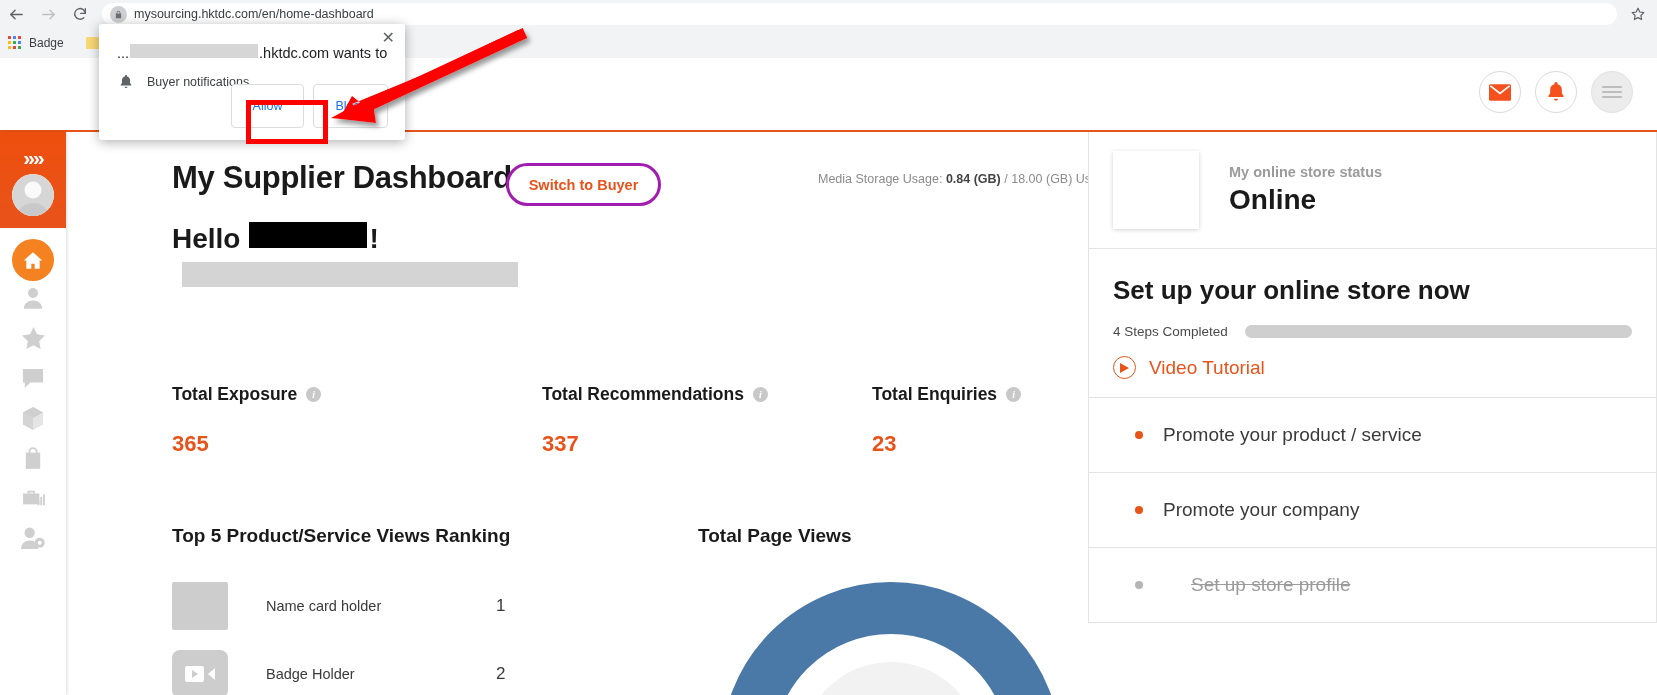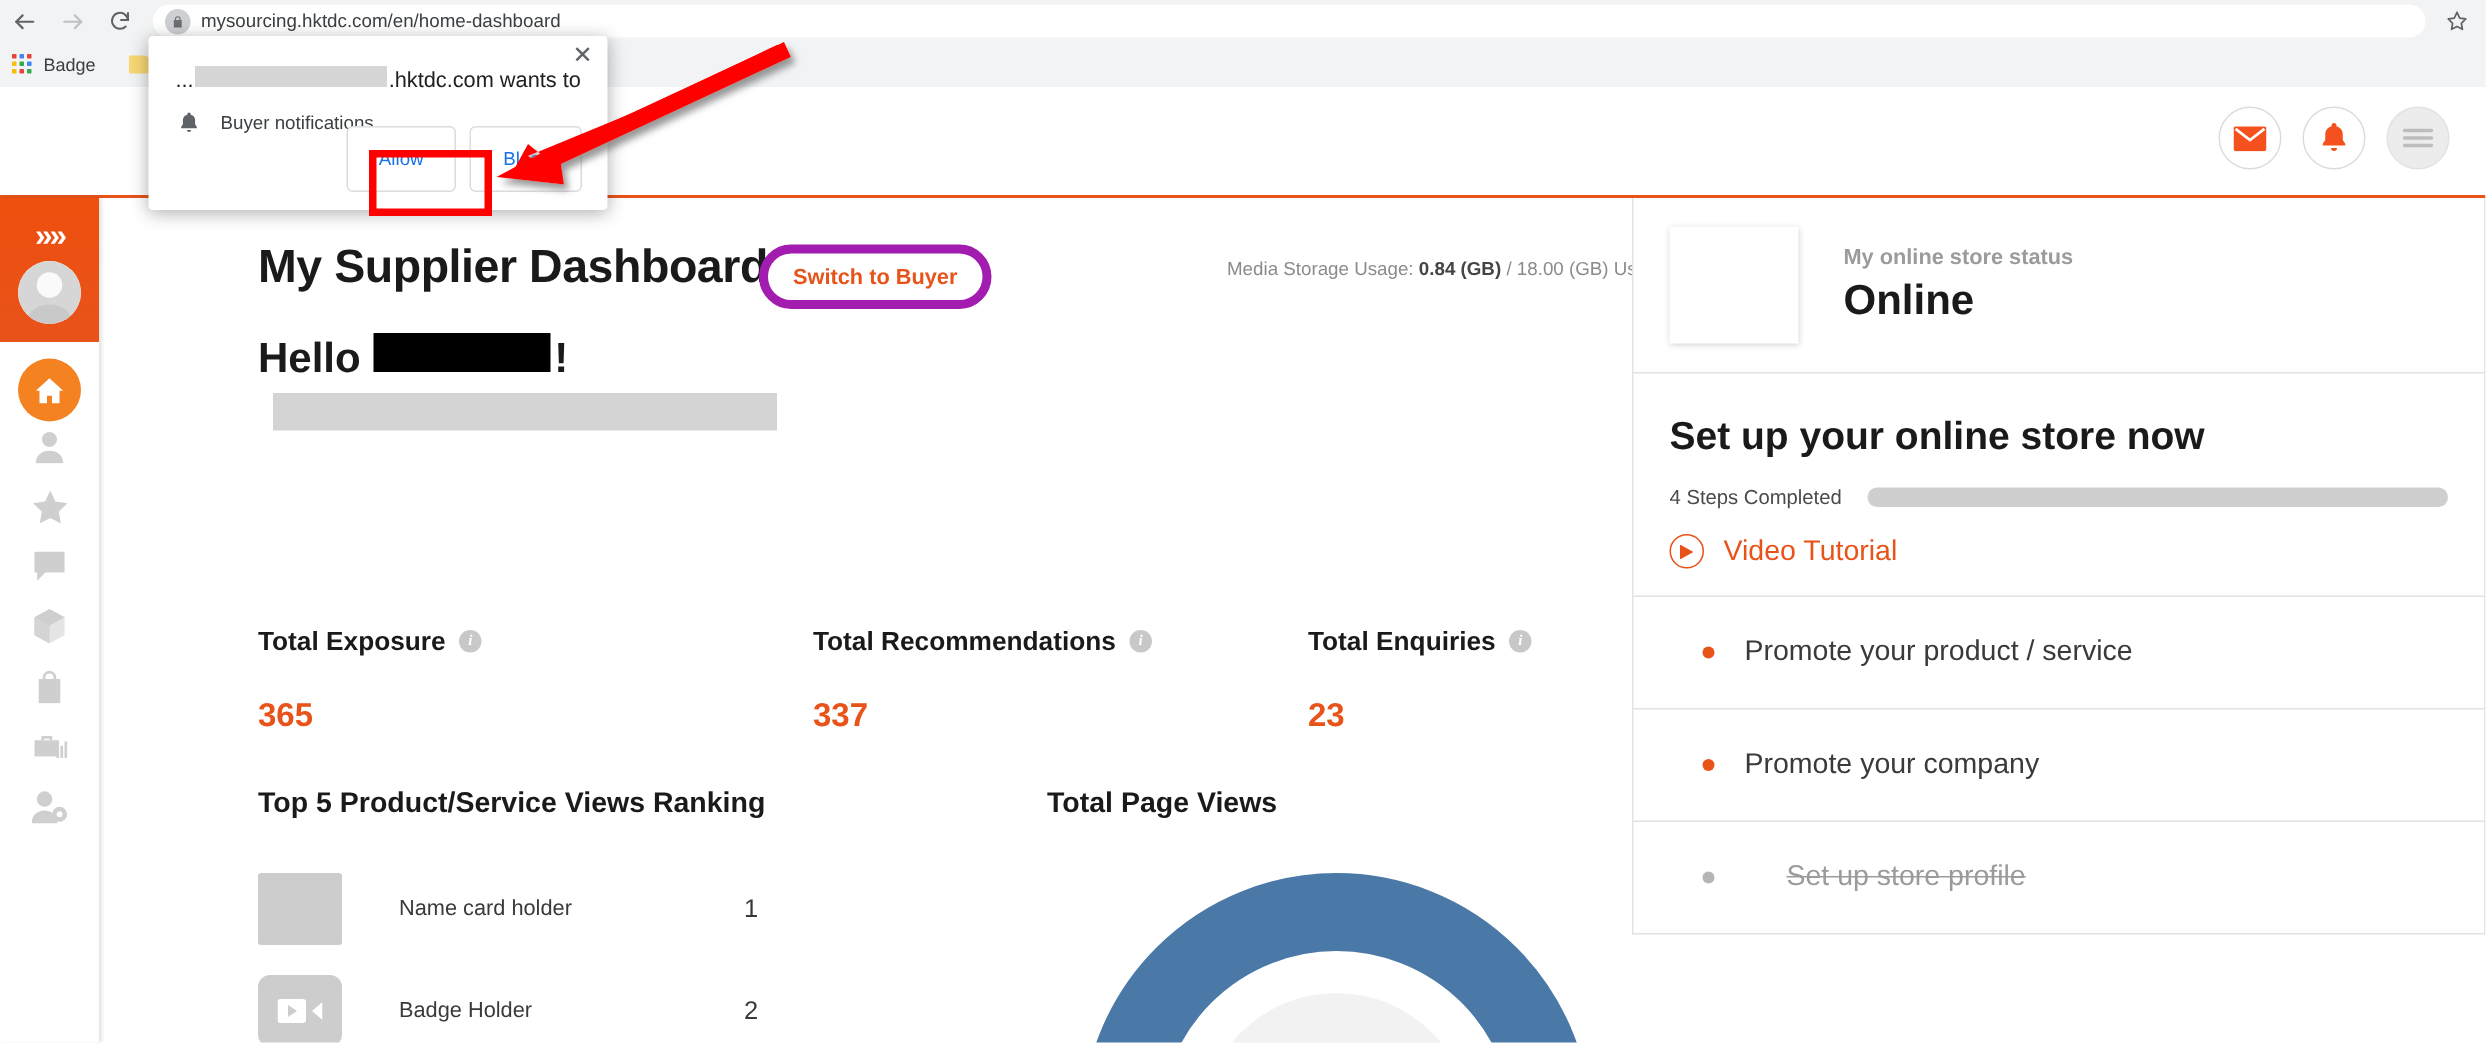--- a/index.html
+++ b/index.html
@@ -66,39 +66,39 @@
     justify-content:center; margin-bottom:0; }
   .rail-home { width:42px; height:42px; border-radius:50%; background:#f58220;
     display:flex; align-items:center; justify-content:center; }
 
   
   #main { position:absolute; left:66px; top:74px; width:1022px; height:563px;
     background:#fff; }
   #dash-title { position:absolute; left:106px; top:28px; font-size:31px;
     font-weight:700; color:#1a1a1a; letter-spacing:-.3px; }
   #switch-buyer { position:absolute; left:440px; top:31px; width:155px;
-    height:43px; border:6px solid #a21caf; border-radius:22px; color:#e8531a;
+    height:43px; border:3px solid #a21caf; border-radius:22px; color:#e8531a;
     font-size:14.5px; font-weight:700; display:flex; align-items:center;
     justify-content:center; background:#fff; cursor:pointer; }
   #storage-usage { position:absolute; left:752px; top:40px; font-size:12.5px;
     color:#8b8b8b; white-space:nowrap; }
   #storage-usage b { color:#444; }
 
   #hello-row { position:absolute; left:106px; top:90px; display:flex;
     align-items:baseline; font-size:28px; font-weight:700; color:#1a1a1a; }
   #hello-redact { display:inline-block; width:118px; height:26px;
     background:#000; margin:0 2px 0 9px; }
   #perf-row { position:absolute; left:106px; top:130px; display:flex;
     align-items:center; font-size:25px; font-weight:700; color:#9e9e9e; }
   #perf-redact { display:inline-block; width:336px; height:25px;
     background:#d4d4d4; margin-left:10px; }
 
   .stat { position:absolute; top:252px; }
   .stat-head { display:flex; align-items:center; font-size:17.5px;
-    font-weight:700; color:#1a1a1a;margin-top:33px; }
+    font-weight:700; color:#1a1a1a; }
   .info-i { width:15px; height:15px; border-radius:50%; background:#c8c8c8;
     color:#fff; font-size:10px; font-style:italic; font-weight:700;
     display:flex; align-items:center; justify-content:center; margin-left:9px;
     font-family:"Liberation Serif", serif; }
   .stat-val { margin-top:26px; font-size:22px; font-weight:700; color:#e8531a; }
 
   #rank-title { position:absolute; left:106px; top:393px; font-size:19px;
     font-weight:700; color:#1a1a1a; }
   #rank-list { position:absolute; left:106px; top:440px; width:460px; }
   .rank-row { display:flex; align-items:center; height:68px; }

